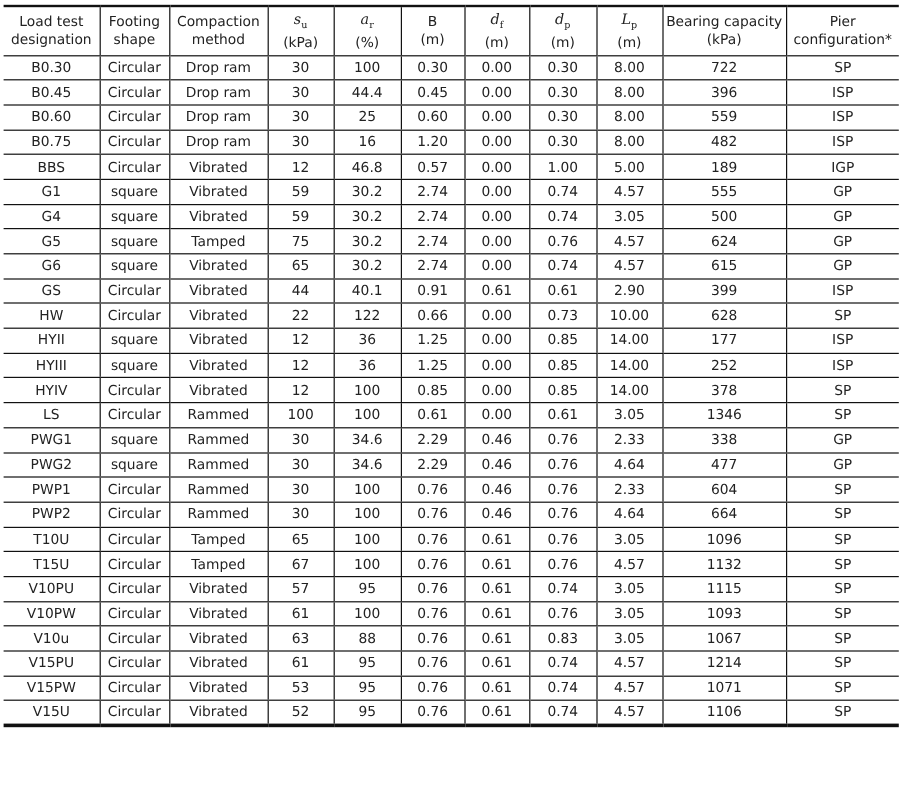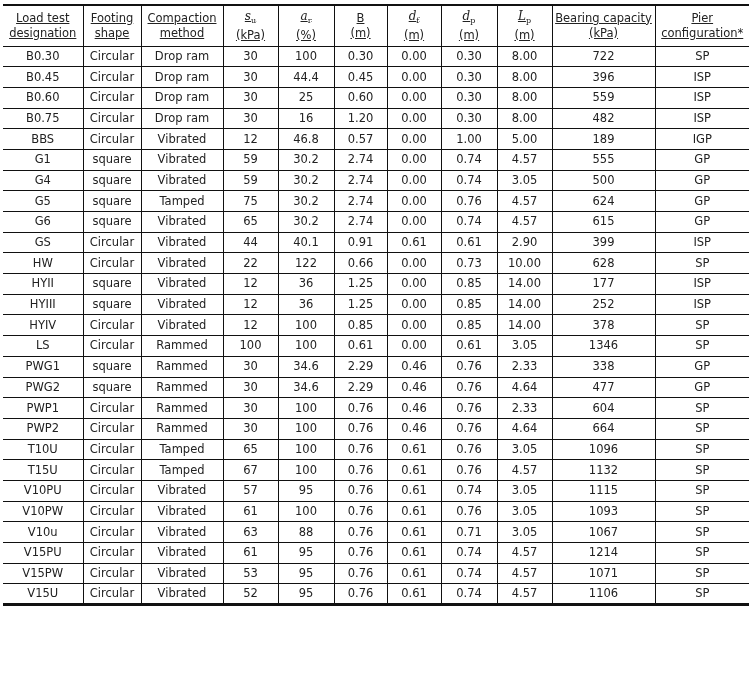--- a/index.html
+++ b/index.html
@@ -33,21 +33,20 @@
     thead th {
       font-weight: normal;
       line-height: 15px;
       vertical-align: middle;
       text-align: center;
       padding: 0 2px;
       border-top: 2.5px solid #111;
       border-bottom: 1.5px solid #111;
       border-left: 1px solid #111;
       color: #222;
-      text-decoration: underline;
     }
     thead th:first-child { border-left: none; }
     tbody tr {
       height: 20.7px;
     }
     tbody td {
       text-align: center;
       padding: 0;
       border-bottom: 1px solid #111;
       border-left: 1px solid #111;
@@ -434,21 +433,21 @@
           <td>SP</td>
         </tr>
         <tr>
           <td>V10u</td>
           <td>Circular</td>
           <td>Vibrated</td>
           <td>63</td>
           <td>88</td>
           <td>0.76</td>
           <td>0.61</td>
-          <td>0.71</td>
+          <td>0.83</td>
           <td>3.05</td>
           <td>1067</td>
           <td>SP</td>
         </tr>
         <tr>
           <td>V15PU</td>
           <td>Circular</td>
           <td>Vibrated</td>
           <td>61</td>
           <td>95</td>

